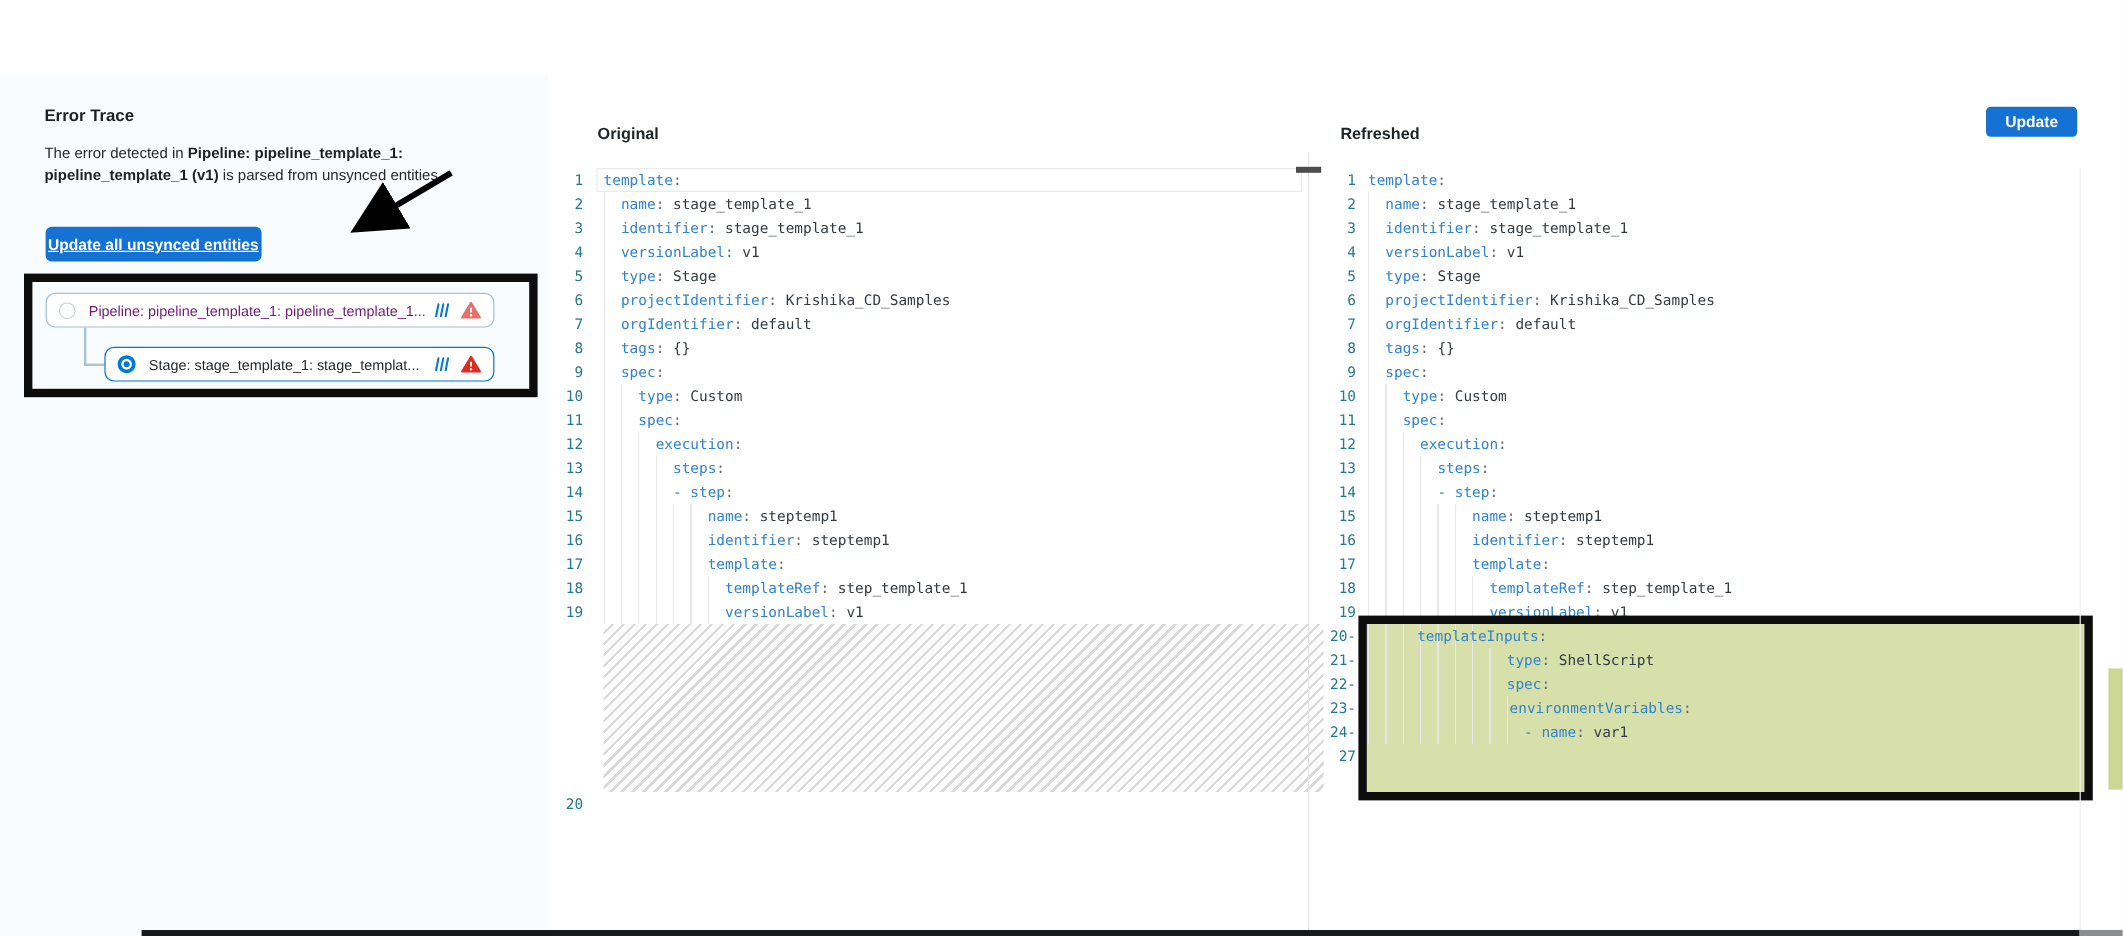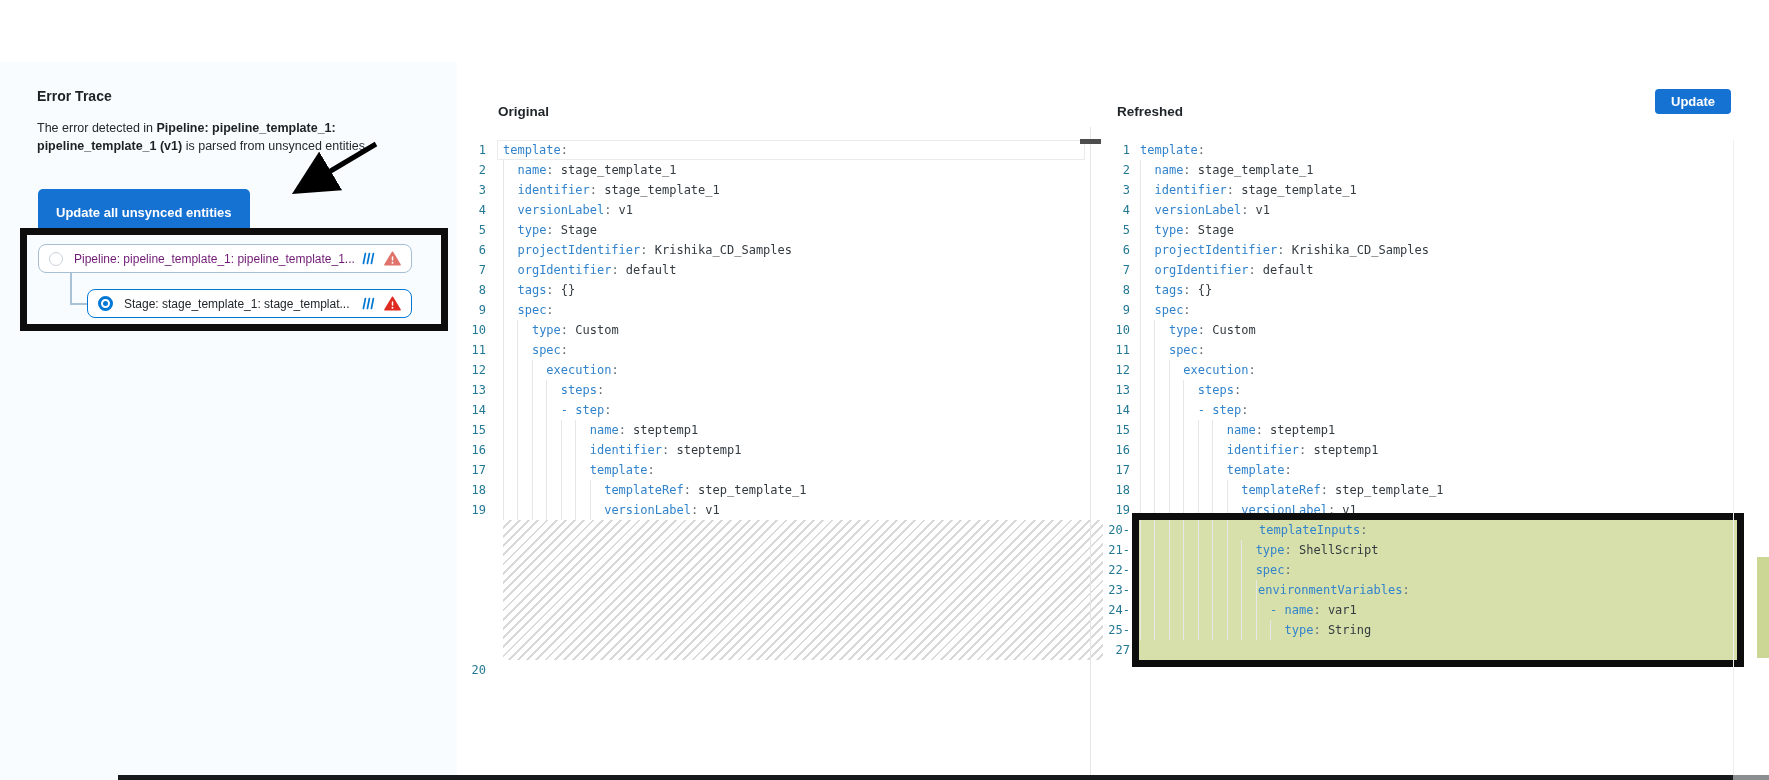--- a/index.html
+++ b/index.html
@@ -15,21 +15,21 @@
   .hdr{position:absolute;left:0;top:0;width:1769px;height:62px;background:#fff;border-bottom:1px solid #e8eaed;}
   .hdr h1{position:absolute;left:38px;top:17px;font-size:17px;font-weight:700;color:#1c2126;}
 
   
   .sidebar{position:absolute;left:0;top:62px;width:457px;height:718px;background:#f9fcff;}
   .et-head{position:absolute;left:37px;top:26px;font-size:14px;font-weight:700;color:#1d2125;}
   .et-desc{position:absolute;left:37px;top:58px;width:352px;font-size:12.5px;line-height:17.5px;color:#24292e;}
   .et-desc b{font-weight:700;color:#1d2125;}
   .btn{display:inline-flex;align-items:center;justify-content:center;background:var(--primary);color:#fff;
        font-size:13px;font-weight:600;border:none;border-radius:5px;cursor:pointer;font-family:inherit;}
-  .btn-big{position:absolute;left:38px;top:127px;height:46px;padding:0 18px;}
+  .btn-big{position:absolute;left:38px;top:127px;height:29px;padding:0 2px;text-decoration:underline;}
 
   .anno{border:7px solid var(--black);position:absolute;pointer-events:none;}
   .tree-box{left:20px;top:166px;width:428px;height:103px;}
 
   .tcard{position:absolute;display:flex;align-items:center;background:#fff;border-radius:8px;padding:0 10px;height:29px;}
   .tcard .lbl{margin-left:11px;font-size:12px;white-space:nowrap;overflow:hidden;flex:1;}
   .pipe-card{left:38px;top:182px;width:374px;border:1px solid #a8bed2;}
   .pipe-card .lbl{color:#701a75;}
   .stage-card{left:87px;top:227px;width:325px;border:1.5px solid var(--hblue);}
   .stage-card .lbl{color:#22272b;}
@@ -302,41 +302,37 @@
       <div class="crow">
         <span class="gut">18</span>
         <span class="code"><span class="guides" style="width: 99.1724px;"></span><span class="tk" style="padding-left: 101.172px;"><span class="tk-key">templateRef</span><span class="tk-colon">:</span><span class="tk-val"> step_template_1</span></span></span>
       </div>
       <div class="crow">
         <span class="gut">19</span>
         <span class="code"><span class="guides" style="width: 99.1724px;"></span><span class="tk" style="padding-left: 101.172px;"><span class="tk-key">versionLabel</span><span class="tk-colon">:</span><span class="tk-val"> v1</span></span></span>
       </div>
       <div class="crow">
         <span class="gut">20-</span>
-        <span class="code"><span class="guides" style="width: 99.1724px;"></span><span class="tk" style="padding-left: 88px; margin-left: 31px;"><span class="tk-key">templateInputs</span><span class="tk-colon">:</span></span></span>
+        <span class="code"><span class="guides" style="width: 99.1724px;"></span><span class="tk" style="padding-left: 41px;"><span class="tk-key">templateInputs</span><span class="tk-colon">:</span></span></span>
       </div>
       <div class="crow">
         <span class="gut">21-</span>
         <span class="code"><span class="guides" style="width: 113.626px;"></span><span class="tk" style="padding-left: 115.626px;"><span class="tk-key">type</span><span class="tk-colon">:</span><span class="tk-val"> ShellScript</span></span></span>
       </div>
       <div class="crow">
         <span class="gut">22-</span>
         <span class="code"><span class="guides" style="width: 113.626px;"></span><span class="tk" style="padding-left: 115.626px;"><span class="tk-key">spec</span><span class="tk-colon">:</span></span></span>
       </div>
       <div class="crow">
         <span class="gut">23-</span>
         <span class="code"><span class="guides" style="width: 128.079px;"></span><span class="tk" style="padding-left: 118px;"><span class="tk-key">environmentVariables</span><span class="tk-colon">:</span></span></span>
       </div>
       <div class="crow">
         <span class="gut">24-</span>
         <span class="code"><span class="guides" style="width: 128.079px;"></span><span class="tk" style="padding-left: 130.079px;"><span class="tk-dash">- </span><span class="tk-key">name</span><span class="tk-colon">:</span><span class="tk-val"> var1</span></span></span>
-      </div>
-      <div class="crow">
-        <span class="gut">25-</span>
-        <span class="code"><span class="guides" style="width: 142.532px;"></span><span class="tk" style="padding-left: 144.532px;"><span class="tk-key">type</span><span class="tk-colon">:</span><span class="tk-val"> String</span></span></span>
       </div>
       <div class="crow">
         <span class="gut">27</span>
         <span class="code"><span class="tk" style="padding-left: 0px;"></span></span>
       </div>
     </div>
   <div class="anno diff-box"></div>
   <div class="scroll-line"></div>
   <div class="ov-marker"></div>
 

